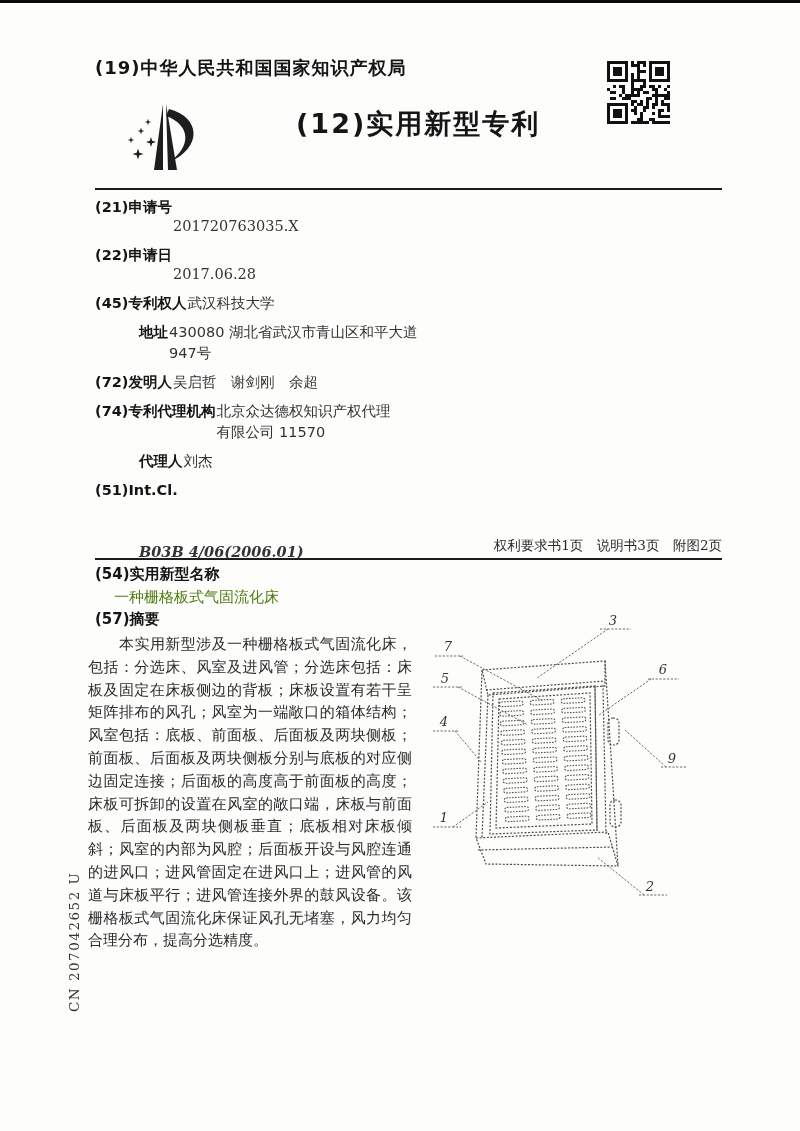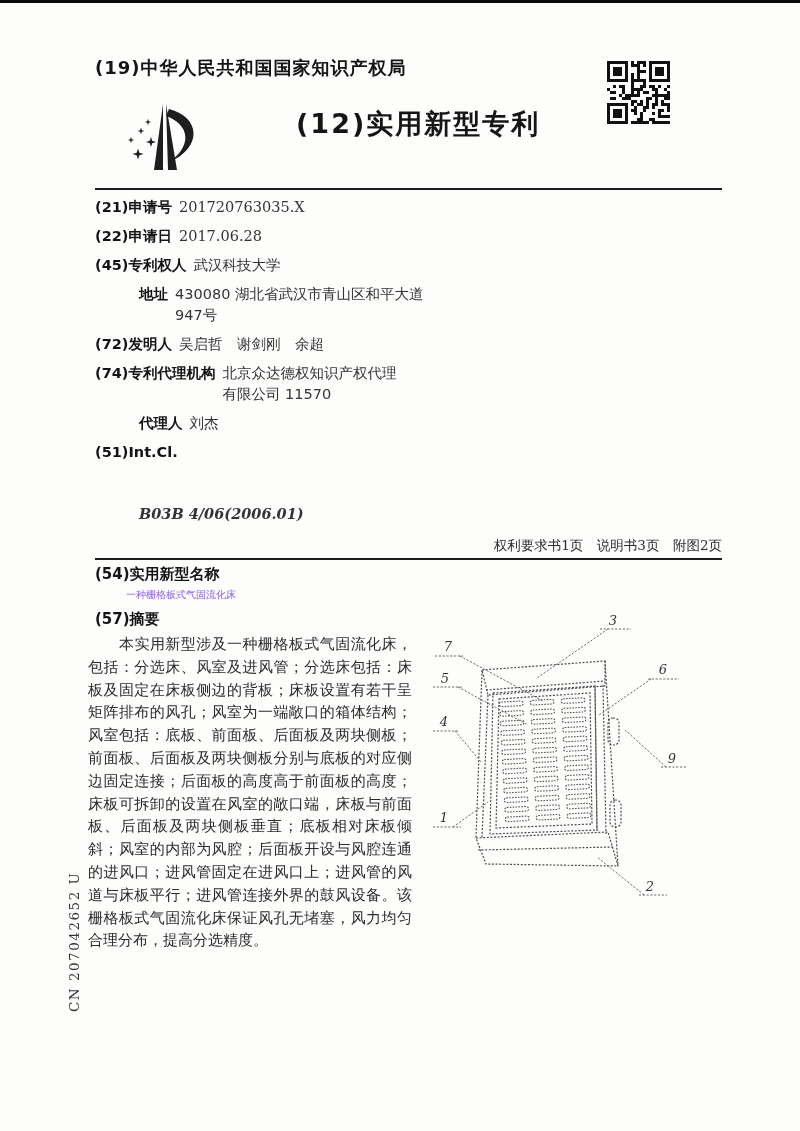--- a/index.html
+++ b/index.html
@@ -12,33 +12,33 @@
   .logo{position:absolute;left:112px;top:97px;width:112px;height:88px;}
   .doc-type{position:absolute;left:296px;top:106px;font-size:27px;font-weight:700;letter-spacing:2px;color:#151515;}
   .qr{position:absolute;left:607px;top:61px;width:63px;height:63px;}
   .pub{position:absolute;left:497px;top:144px;line-height:22px;}
   .plbl{font-weight:700;font-size:14px;color:#161616;}
   .pval{font-family:"DejaVu Serif","Liberation Serif",serif;font-size:14px;color:#2a2a2a;margin-left:4px;}
   .rule{position:absolute;left:95px;width:627px;height:2px;background:#1c1c1c;}
   .rule1{top:188px;}
   .rule2{top:558px;}
   .biblio{position:absolute;left:95px;top:197px;width:335px;}
-  .b-row{display:flex;gap:7px;line-height:21px;margin-bottom:8px;align-items:flex-start;}
+  .b-row{display:flex;gap:1px;line-height:21px;margin-bottom:8px;align-items:flex-start;}
   .b-sub{margin-left:44px;}
   .b-lbl{font-weight:700;font-size:14.5px;color:#141414;white-space:nowrap;}
   .b-val{font-size:14.5px;color:#333;white-space:pre-wrap;}
-  .num{font-family:"DejaVu Serif","Liberation Serif",serif;}
+  .num{font-family:"DejaVu Serif","Liberation Serif",serif;margin-top:19px;}
   .w-addr{width:250px;}
   .w-agency{width:184px;}
   .intcl{font-style:italic;font-weight:700;font-family:"DejaVu Serif","Liberation Serif",serif;margin-top:32px;}
   .pages{position:absolute;right:78px;top:537px;font-size:13.5px;color:#2c2c2c;white-space:pre;
          font-family:"DejaVu Serif","Liberation Serif",serif;text-align:center;}
   .s-lbl{position:absolute;left:95px;font-weight:700;font-size:15px;color:#141414;text-align:right;}
   .t54{top:565px;}
-  .title-val{position:absolute;left:126px;top:588px;font-size:10px;color:#8b5cf6;}
+  .title-val{position:absolute;left:114px;top:588px;font-size:15px;color:#4d7c0f;}
   .t57{top:610px;}
   .abstract{position:absolute;left:88px;top:633px;width:324px;font-size:15px;line-height:22.8px;
             text-align:justify;text-indent:31px;color:#2b2b2b;}
   .figure{position:absolute;left:420px;top:598px;width:300px;height:330px;}
   .fig-lines *{fill:none;stroke:#4d4d4d;stroke-width:1.2;stroke-dasharray:2 1.6;}
   .fig-holes rect{fill:none;stroke:#555;stroke-width:1.1;stroke-dasharray:1.6 1.3;}
   .fig-leaders line{stroke:#5a5a5a;stroke-width:0.9;stroke-dasharray:2.2 1.6;}
   .fig-nums text{font-family:"DejaVu Serif","Liberation Serif",serif;font-size:13px;fill:#333;font-style:italic;}
   .side-code{position:absolute;left:66px;top:1012px;transform:rotate(-90deg);transform-origin:0 0;
              white-space:nowrap;font-size:13.5px;letter-spacing:1.5px;color:#333;

